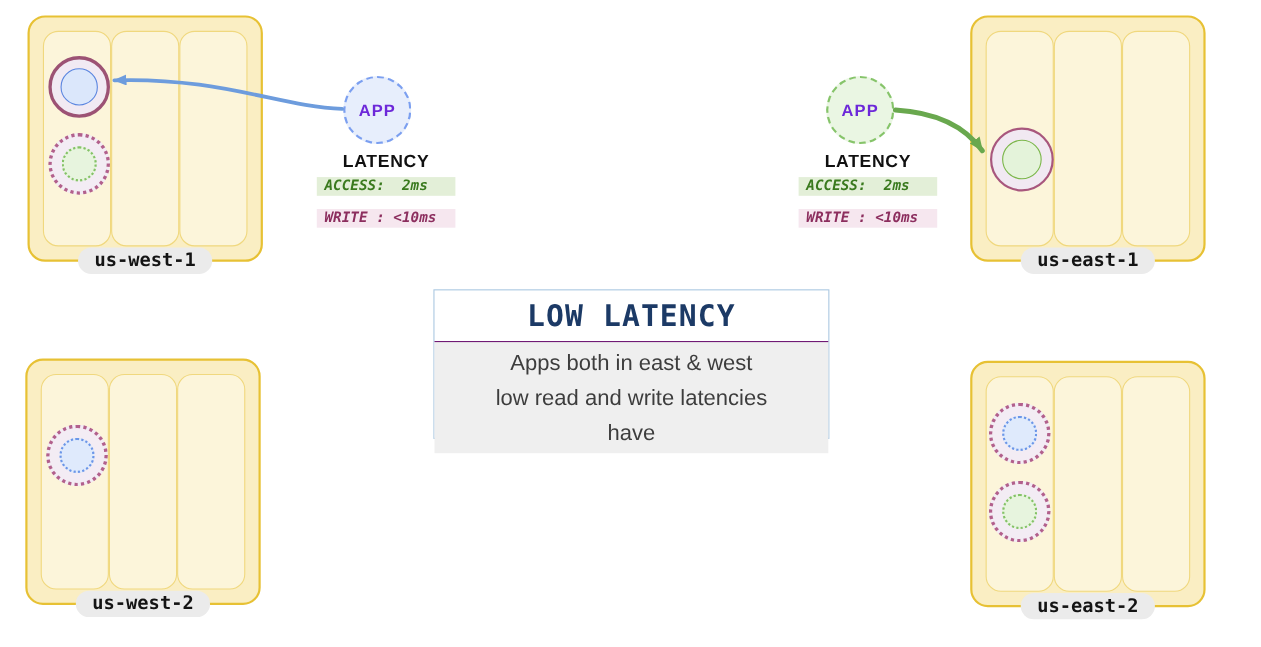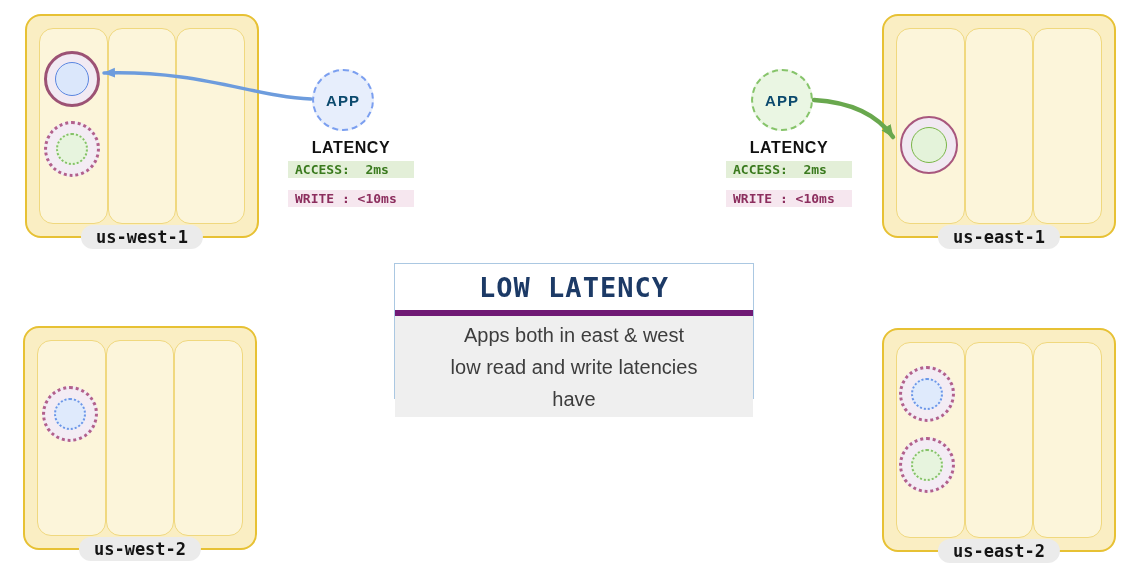--- a/index.html
+++ b/index.html
@@ -1,20 +1,20 @@
 <!DOCTYPE html>
 <html><head>
 <meta charset="utf-8">
 <style>
   html,body{margin:0;padding:0;background:#ffffff;}
   .canvas{position:relative;width:1146px;height:588px;background:#ffffff;overflow:hidden;
           font-family:"Liberation Sans",sans-serif;}
 
   
-  .region{position:absolute;width:234px;height:224px;background:#faeec3;
+  .region{position:absolute;width:214px;height:224px;background:#faeec3;
           border:2px solid #e7c134;border-radius:16px;box-sizing:border-box;
           padding:12px;display:flex;}
   .zone{flex:1;background:#fcf5da;border:1.5px solid #f0d87e;border-radius:14px;}
   .region-label{position:absolute;left:50%;bottom:-13px;transform:translateX(-50%);
           background:#ebebeb;border-radius:14px;padding:2px 15px;
           font-family:"DejaVu Sans Mono",monospace;font-weight:bold;font-size:17px;
           color:#141414;white-space:nowrap;}
 
   
   .node{position:absolute;border-radius:50%;display:flex;align-items:center;
@@ -24,40 +24,40 @@
   .ring-dotted{width:56px;height:56px;border:3.5px dotted #b2608c;background:#f3ecf4;}
   .core{border-radius:50%;box-sizing:border-box;}
   .core-blue-solid{width:34px;height:34px;border:1.5px solid #5b86e0;background:#dbe7fb;}
   .core-green-solid{width:36px;height:36px;border:1.5px solid #7ab648;background:#e4f3da;}
   .core-blue-dotted{width:32px;height:32px;border:2px dotted #6b96e8;background:#dfeafc;}
   .core-green-dotted{width:32px;height:32px;border:2px dotted #84c267;background:#e7f4de;}
 
   
   .app{position:absolute;width:62px;height:62px;border-radius:50%;display:flex;
        align-items:center;justify-content:center;box-sizing:border-box;
-       font-weight:600;font-size:15px;letter-spacing:1px;color:#0c4a6e;}
+       font-weight:600;font-size:15px;letter-spacing:1px;color:#6d28d9;}
   .app-blue{border:2px dashed #7b9ff0;background:#e7eefc;}
   .app-green{border:2px dashed #86c46a;background:#eaf6e3;}
 
   
   .latency{position:absolute;width:126px;}
   .latency-title{text-align:center;font-weight:bold;font-size:16px;letter-spacing:.6px;
        color:#111;margin-bottom:4px;}
   .lat-row{font-family:"DejaVu Sans Mono",monospace;font-weight:bold;font-size:13px;
-       white-space:pre;padding:1px 7px;margin-bottom:3px;}
+       white-space:pre;padding:1px 7px;margin-bottom:3px;font-style:italic;}
   .lat-access{color:#3a7a1e;background:#e3efd8;}
   .lat-write{color:#8c2e5e;background:#f6e7ef;margin-top:12px;}
 
   
   .callout{position:absolute;left:394px;top:263px;width:360px;height:136px;
        border:1.5px solid #abc8e2;background:#ffffff;box-sizing:border-box;}
   .callout-header{height:46px;display:flex;align-items:center;justify-content:center;
        font-family:"DejaVu Sans Mono",monospace;font-weight:bold;font-size:27px;
        letter-spacing:1px;color:#1c3a66;}
-  .callout-body{background:#efefef;border-top:6px solid #701a75;height:101px;
+  .callout-body{background:#efefef;border-top:1px solid #701a75;height:101px;
        display:flex;flex-direction:column;justify-content:center;text-align:center;
        font-size:20px;color:#3d3d3d;line-height:32px;}
 
   .arrows{position:absolute;left:0;top:0;width:1146px;height:588px;pointer-events:none;}
 </style>
 </head>
 <body>
 
 <div class="canvas">
 

